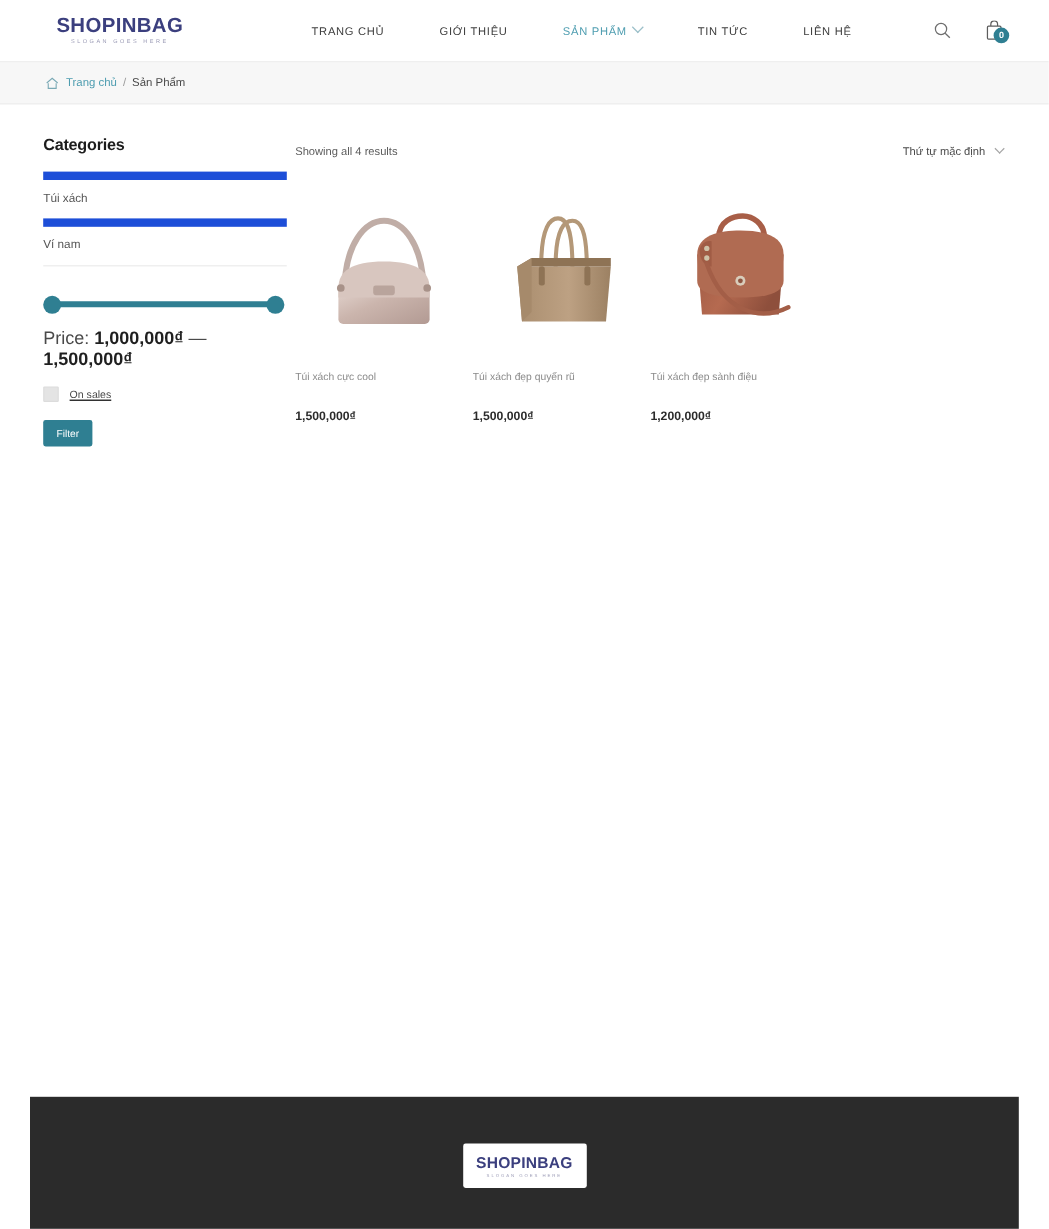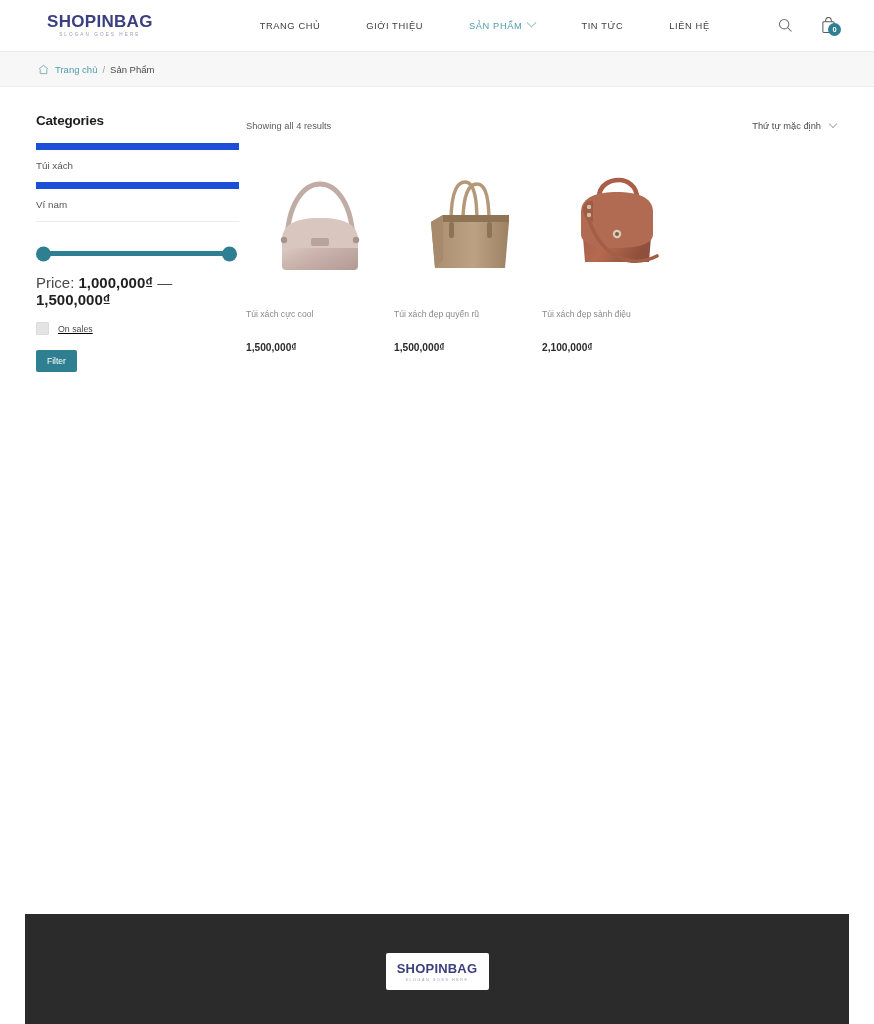--- a/index.html
+++ b/index.html
@@ -444,21 +444,21 @@
             <path d="M22 52 C22 36 40 32 58 32 C76 32 94 36 94 52 L94 74 C94 84 80 88 58 88 C36 88 22 84 22 74 Z" fill="#b06b52"></path>
             <circle cx="58" cy="74" r="4.2" fill="#d9cdbb"></circle>
             <circle cx="58" cy="74" r="2" fill="#8e5440"></circle>
             <path d="M24 48 C26 42 30 40 34 41 L34 62 C28 62 24 56 24 48 Z" fill="#a05c45"></path>
             <circle cx="30" cy="47" r="2.2" fill="#cfc2a8"></circle>
             <circle cx="30" cy="55" r="2.2" fill="#cfc2a8"></circle>
             <path d="M30 60 C44 100 74 108 98 96" fill="none" stroke="#a35e47" stroke-width="3.6" stroke-linecap="round"></path>
           </svg>
         </div>
         <div class="card-title">Túi xách đẹp sành điệu</div>
-        <div class="card-price">2,100,000₫</div>
+        <div class="card-price">1,200,000₫</div>
       </div>
 
     </div>
   </div>
 </div>
 
 <div class="footer">
   <div class="footer-logo-box">
     <div class="footer-logo-main">SHOPINBAG</div>
     <div class="footer-logo-sub">SLOGAN GOES HERE</div>

